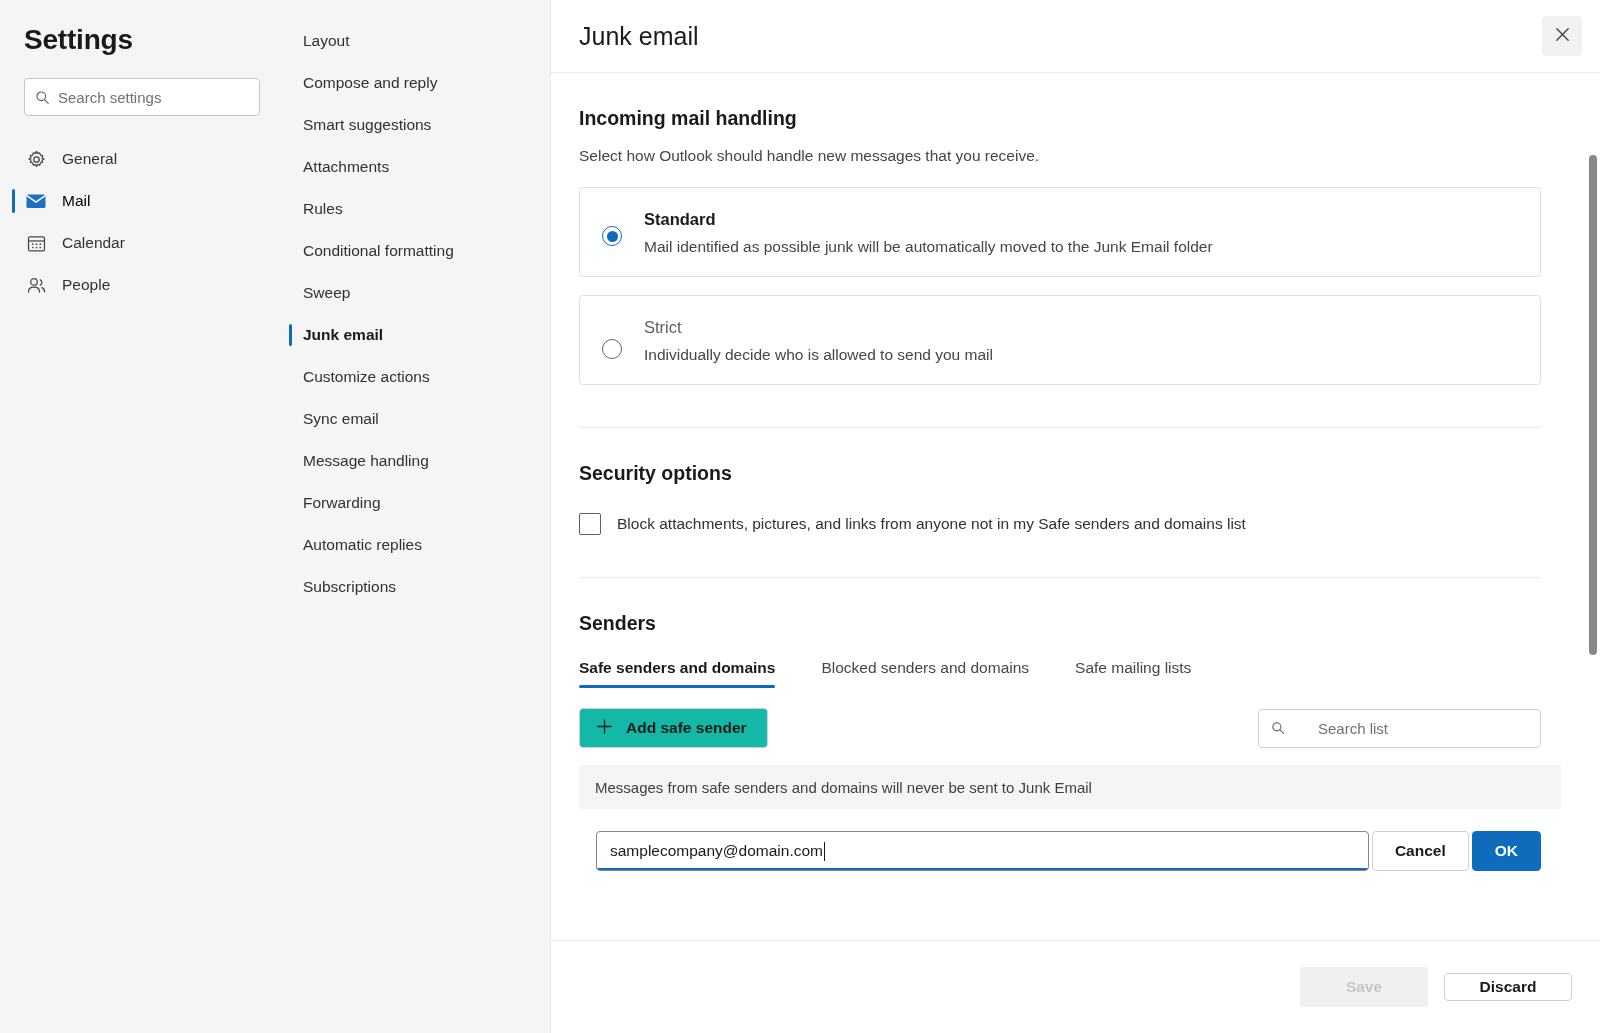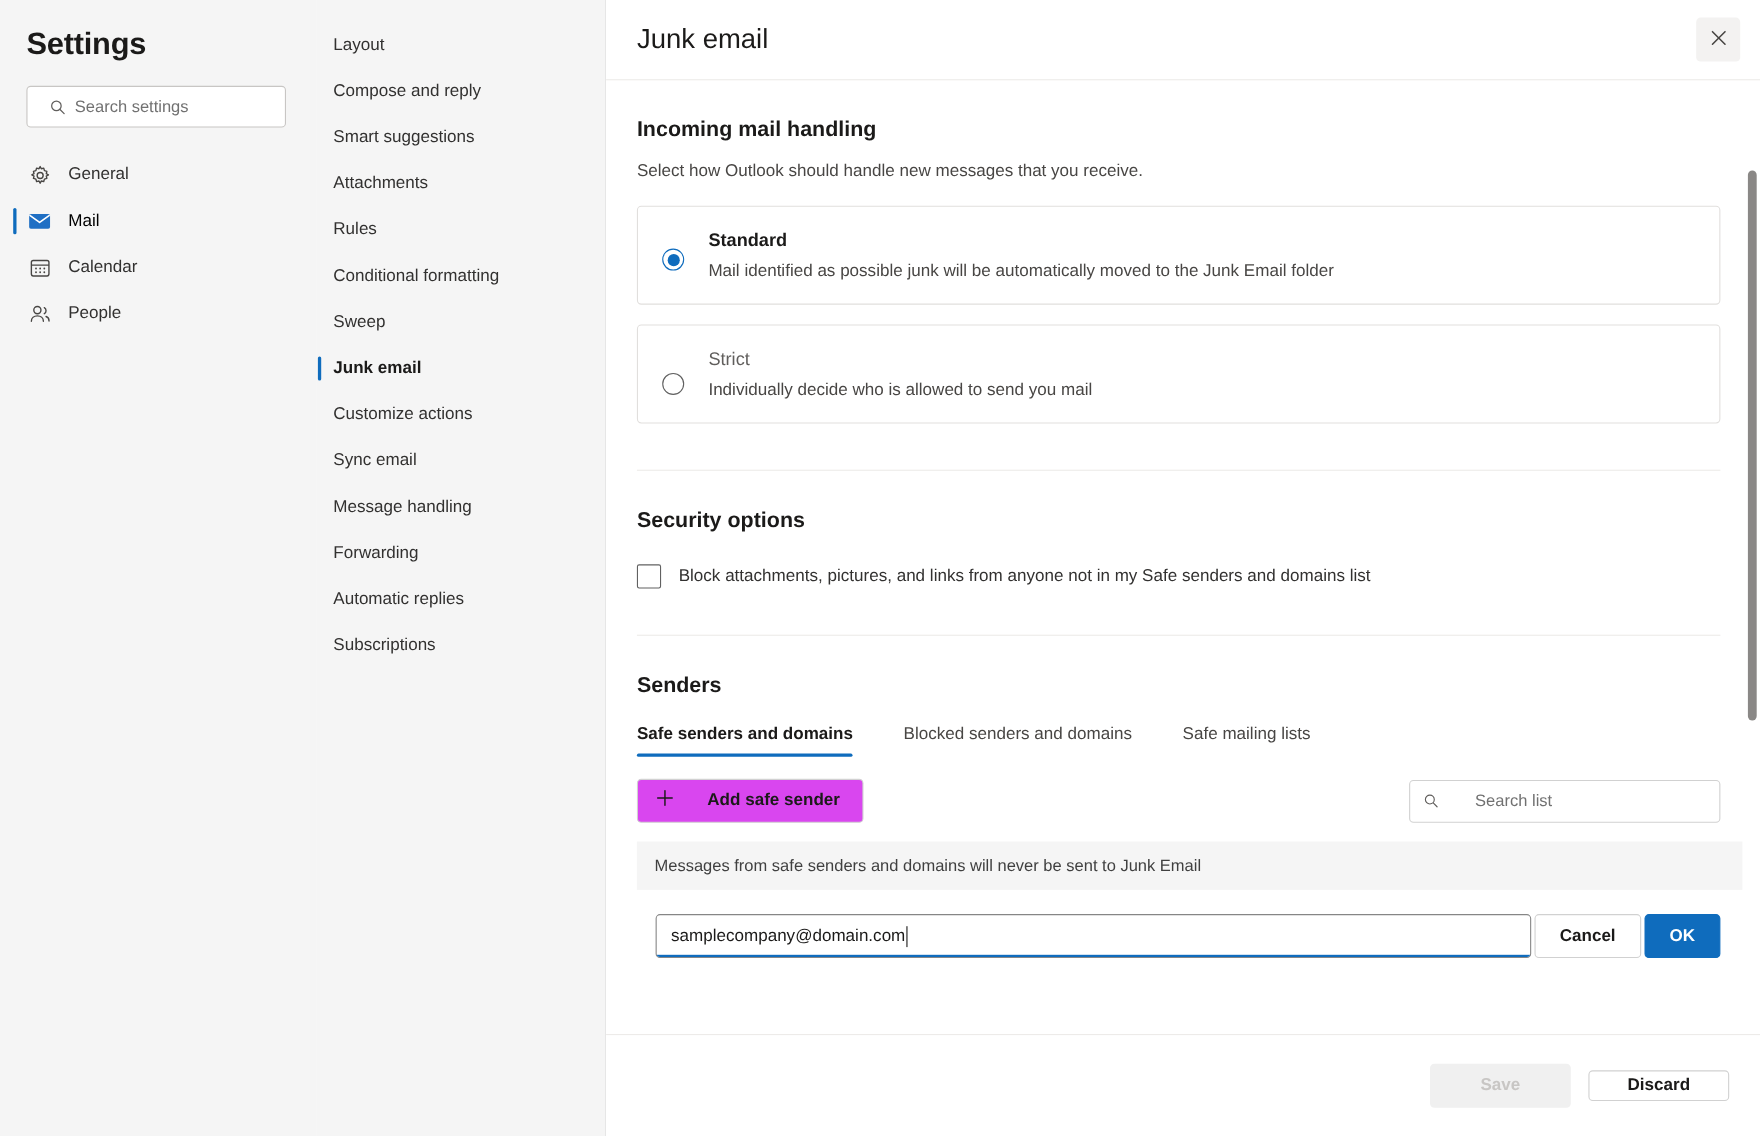--- a/index.html
+++ b/index.html
@@ -23,21 +23,21 @@
     font-size: 28px; font-weight: 600; color: #1b1a19;
     margin: 8px 0 0 24px; letter-spacing: -0.2px;
   }
   .search-wrap {
     margin: 22px 28px 0 24px;
     height: 38px;
     background: #ffffff;
     border: 1px solid #c8c6c4;
     border-radius: 4px;
     display: flex; align-items: center;
-    padding: 0 20px;
+    padding: 0 10px;
   }
   .search-wrap .ico { flex: 0 0 auto; display: flex; align-items: center; margin-right: 8px; }
   .search-input {
     border: none; outline: none; background: transparent;
     font-family: "Liberation Sans", sans-serif;
     font-size: 15px; color: #323130; width: 100%;
   }
   .search-input::placeholder { color: #717171; }
 
   .nav-list { margin-top: 22px; }
@@ -89,21 +89,21 @@
   }
   .panel-title { font-size: 25px; font-weight: 400; color: #1b1a19; }
   .close-btn {
     width: 40px; height: 40px; border-radius: 4px;
     background: #f3f2f1; border: none; cursor: pointer;
     display: flex; align-items: center; justify-content: center;
   }
 
   .panel-body {
     flex: 1 1 auto; overflow: hidden; position: relative;
-    padding: 0 16px 0 28px;
+    padding: 0 39px 0 28px;
   }
   .scroll-inner { padding-right: 20px; }
 
   .section-title {
     font-size: 19.5px; font-weight: 600; color: #1b1a19;
     margin-top: 34px;
   }
   .section-desc {
     font-size: 15.5px; color: #484644; margin-top: 17px;
   }
@@ -151,23 +151,23 @@
   .tab.active::after {
     content: ""; position: absolute; left: 0; right: 0; bottom: 0;
     height: 3px; background: #0f6cbd; border-radius: 2px;
   }
 
   .actions-row {
     display: flex; align-items: center; justify-content: space-between;
     margin-top: 20px;
   }
   .add-btn {
-    display: flex; align-items: center; gap: 30px;
+    display: flex; align-items: center; gap: 13px;
     height: 40px; padding: 0 20px 0 16px;
-    background: #d946ef; border: 1px solid #d1d1d1; border-radius: 4px;
+    background: #14b8a6; border: 1px solid #d1d1d1; border-radius: 4px;
     font-family: "Liberation Sans", sans-serif;
     font-size: 15.5px; color: #1b1a19; font-weight: 600; cursor: pointer;
   }
   .list-search {
     width: 283px; height: 39px;
     border: 1px solid #d1d1d1; border-radius: 4px; background: #fff;
     display: flex; align-items: center; padding: 0 12px; gap: 24px;
   }
   .list-search input {
     border: none; outline: none; background: transparent; width: 100%;

